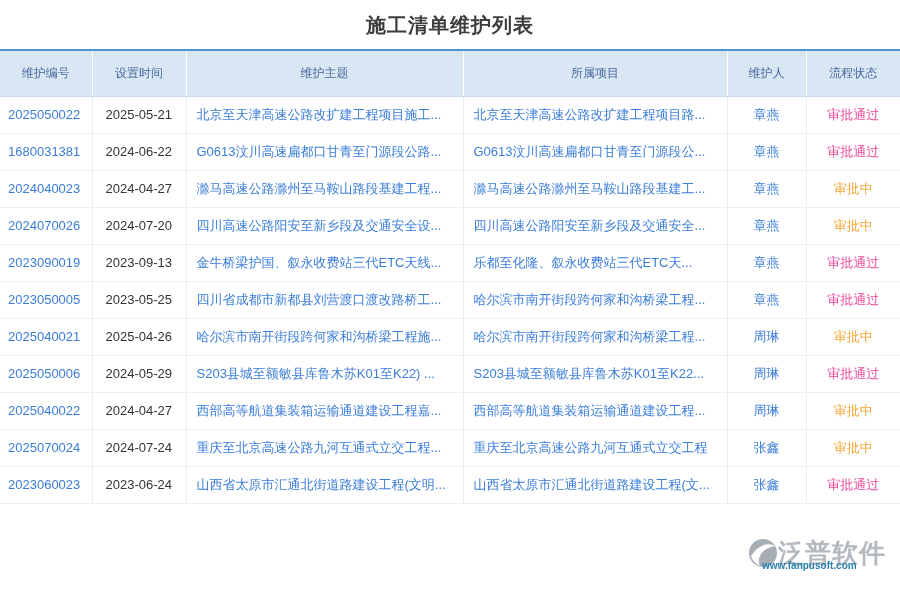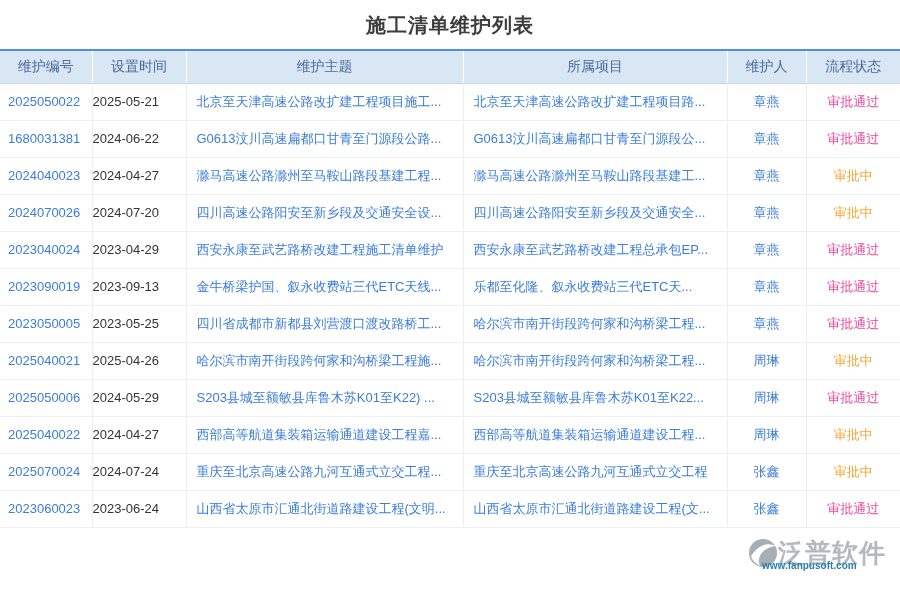--- a/index.html
+++ b/index.html
@@ -20,42 +20,42 @@
     border-collapse: collapse;
     table-layout: fixed;
   }
   table.list thead th {
     background: #d9e7f5;
     border-top: 2px solid #4f93ce;
     border-left: 1px solid #ffffff;
     border-bottom: 1px solid #c9d9ea;
     color: #49699b;
     font-weight: normal;
-    font-size: 14px;
-    height: 33px;
+    font-size: 12px;
+    height: 46px;
     text-align: center;
     white-space: nowrap;
     overflow: hidden;
   }
   table.list thead th:first-child { border-left: none; }
 
   table.list tbody td {
     height: 37px;
     font-size: 13px;
     border-left: 1px solid #ebeef2;
     border-bottom: 1px solid #ebeef2;
     white-space: nowrap;
     overflow: hidden;
     vertical-align: middle;
     background: #fff;
   }
   table.list tbody td:first-child { border-left: none; }
 
   td.c-id   { color: #3b7dd8; padding-left: 8px; }
-  td.c-date { color: #333333; }
+  td.c-date { color: #333333; padding-left: 13px; }
   td.c-subject, td.c-project { color: #3b7dd8; padding-left: 10px; }
   td.c-maintainer { color: #3b7dd8; text-align: center; }
   td.c-status { text-align: center; }
   td.c-status.status-approved { color: #ec4899; }
   td.c-status.status-pending  { color: #f5a533; }
 
   a.cell-link { color: inherit; text-decoration: none; cursor: pointer; }
 
   .watermark {
     position: absolute;
@@ -137,28 +137,20 @@
       </tr>
       <tr>
         <td class="c-id"><a class="cell-link">2024070026</a></td>
         <td class="c-date"><span>2024-07-20</span></td>
         <td class="c-subject"><a class="cell-link">四川高速公路阳安至新乡段及交通安全设...</a></td>
         <td class="c-project"><a class="cell-link">四川高速公路阳安至新乡段及交通安全...</a></td>
         <td class="c-maintainer"><span>章燕</span></td>
         <td class="c-status status-pending"><span>审批中</span></td>
       </tr>
       <tr>
-        <td class="c-id"><a class="cell-link">2023040024</a></td>
-        <td class="c-date"><span>2023-04-29</span></td>
-        <td class="c-subject"><a class="cell-link">西安永康至武艺路桥改建工程施工清单维护</a></td>
-        <td class="c-project"><a class="cell-link">西安永康至武艺路桥改建工程总承包EP...</a></td>
-        <td class="c-maintainer"><span>章燕</span></td>
-        <td class="c-status status-approved"><span>审批通过</span></td>
-      </tr>
-      <tr>
         <td class="c-id"><a class="cell-link">2023090019</a></td>
         <td class="c-date"><span>2023-09-13</span></td>
         <td class="c-subject"><a class="cell-link">金牛桥梁护国、叙永收费站三代ETC天线...</a></td>
         <td class="c-project"><a class="cell-link">乐都至化隆、叙永收费站三代ETC天...</a></td>
         <td class="c-maintainer"><span>章燕</span></td>
         <td class="c-status status-approved"><span>审批通过</span></td>
       </tr>
       <tr>
         <td class="c-id"><a class="cell-link">2023050005</a></td>
         <td class="c-date"><span>2023-05-25</span></td>

